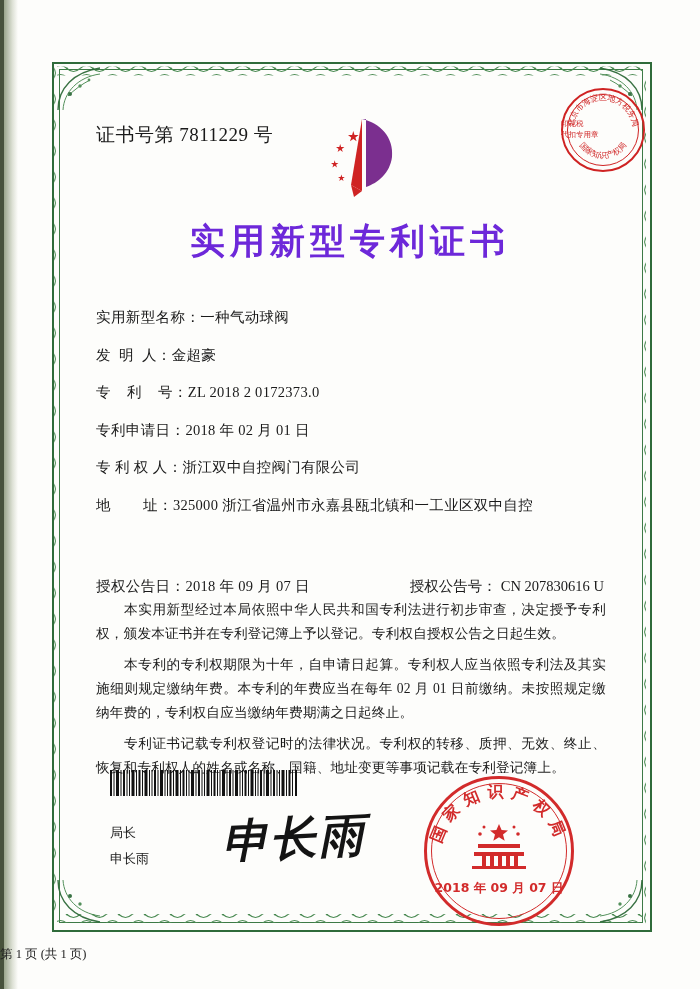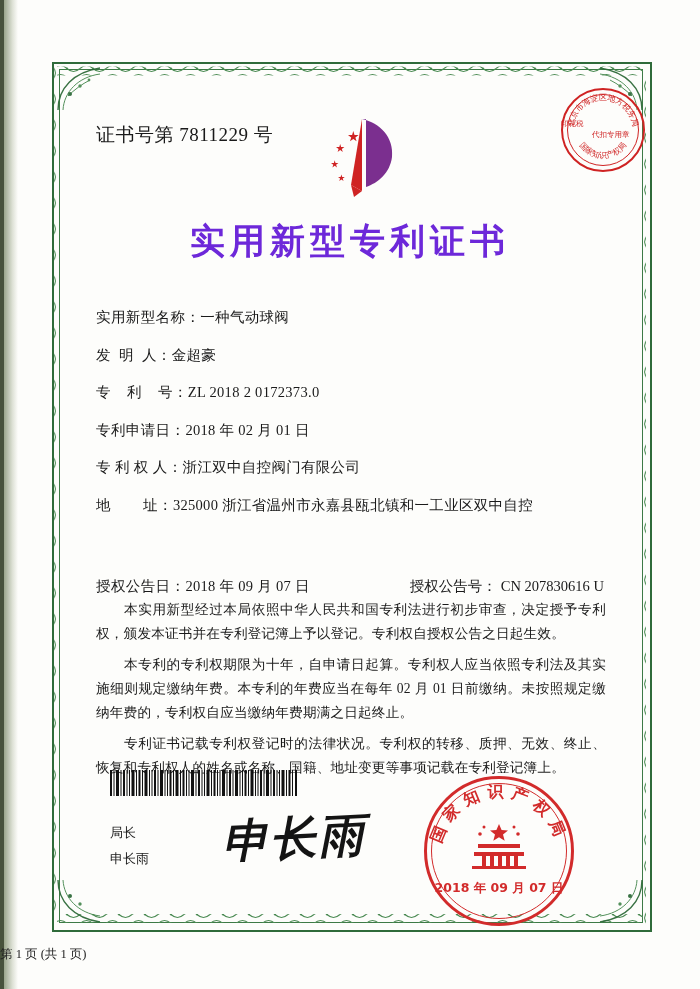--- a/index.html
+++ b/index.html
@@ -99,21 +99,21 @@
   }
   .top-seal .ctext {
     position: absolute;
     left: 0; right: 0;
     color: #cf2323;
     font-size: 7.5px;
     line-height: 10px;
     font-family: "DejaVu Sans", sans-serif;
   }
   .top-seal .ctext.l1 { top: 31px; }
-  .top-seal .ctext.l2 { top: 42px; padding-left: 31px; }
+  .top-seal .ctext.l2 { top: 42px; }
   .seal-arc {
     position: absolute;
     inset: 0;
   }
   .seal-arc text {
     fill: #cf2323;
     font-size: 8px;
     font-family: "DejaVu Sans", sans-serif;
   }
 

